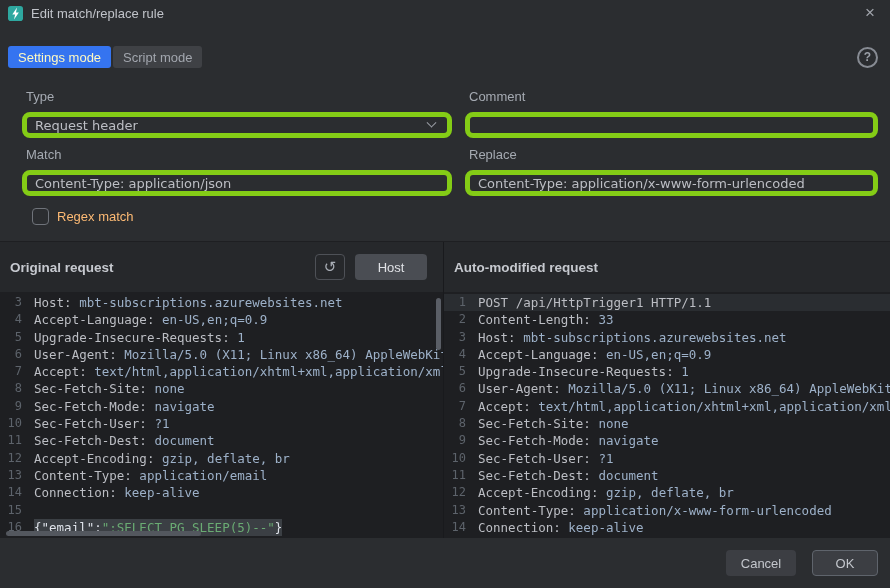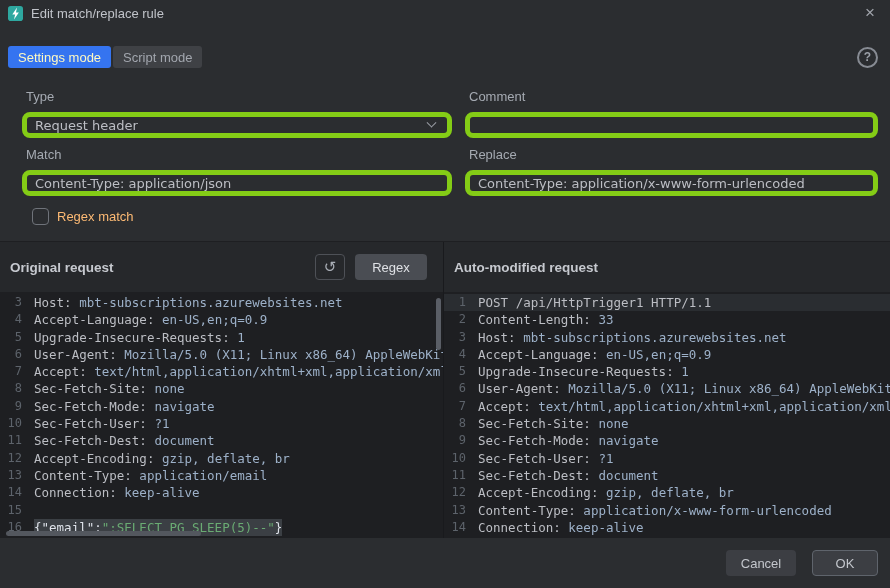--- a/index.html
+++ b/index.html
@@ -125,21 +125,21 @@
       <span class="regex-label">Regex match</span>
     </div>
   </div>
 
   <div class="panels">
     <div class="panel p-left">
       <div class="p-header">
         <span class="p-title">Original request</span>
         <span class="spacer"></span>
         <button class="icon-btn">↺</button>
-        <button class="test-btn">Regex</button>
+        <button class="test-btn">Host</button>
       </div>
       <div class="editor" id="code-left">
         <div class="vscroll"></div>
         <div class="hscroll"></div>
       <div class="crow"><span class="lnum">3</span><span class="ltext"><span class="seg-key">Host:</span><span class="seg-val"> mbt-subscriptions.azurewebsites.net</span></span></div>
           <div class="crow"><span class="lnum">4</span><span class="ltext"><span class="seg-key">Accept-Language:</span><span class="seg-val"> en-US,en;q=0.9</span></span></div>
           <div class="crow"><span class="lnum">5</span><span class="ltext"><span class="seg-key">Upgrade-Insecure-Requests:</span><span class="seg-val"> 1</span></span></div>
           <div class="crow"><span class="lnum">6</span><span class="ltext"><span class="seg-key">User-Agent:</span><span class="seg-val"> Mozilla/5.0 (X11; Linux x86_64) AppleWebKit/537.36</span></span></div>
           <div class="crow"><span class="lnum">7</span><span class="ltext"><span class="seg-key">Accept:</span><span class="seg-val"> text/html,application/xhtml+xml,application/xml;q=0.9</span></span></div>
           <div class="crow"><span class="lnum">8</span><span class="ltext"><span class="seg-key">Sec-Fetch-Site:</span><span class="seg-val"> none</span></span></div>

